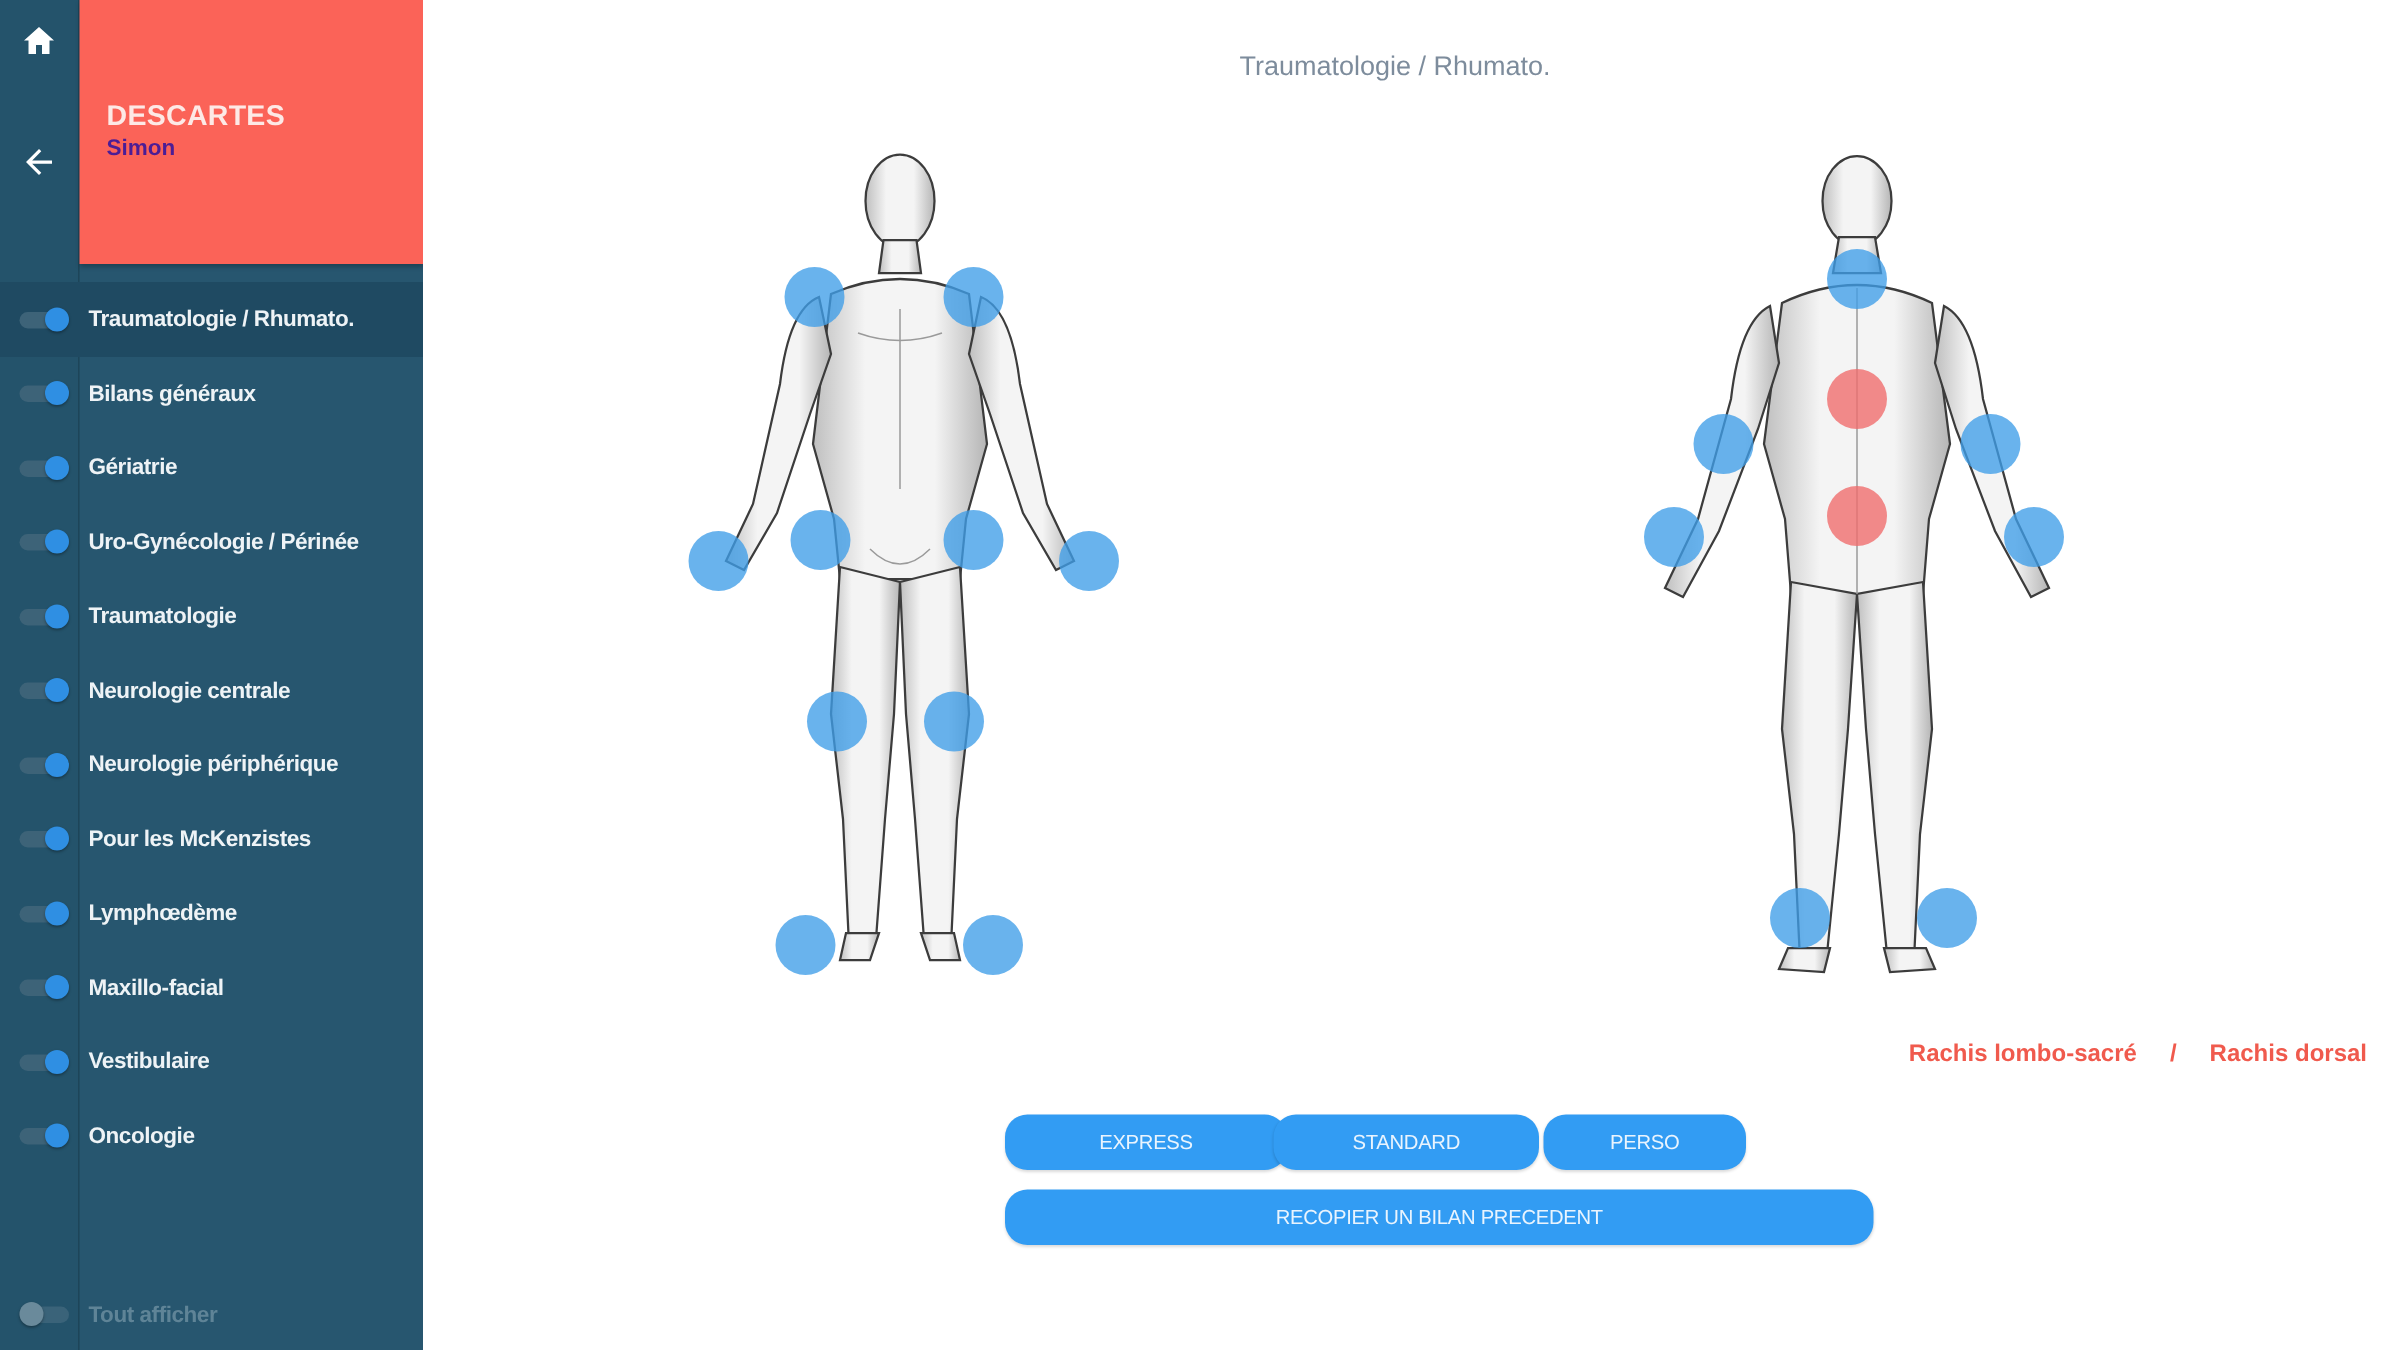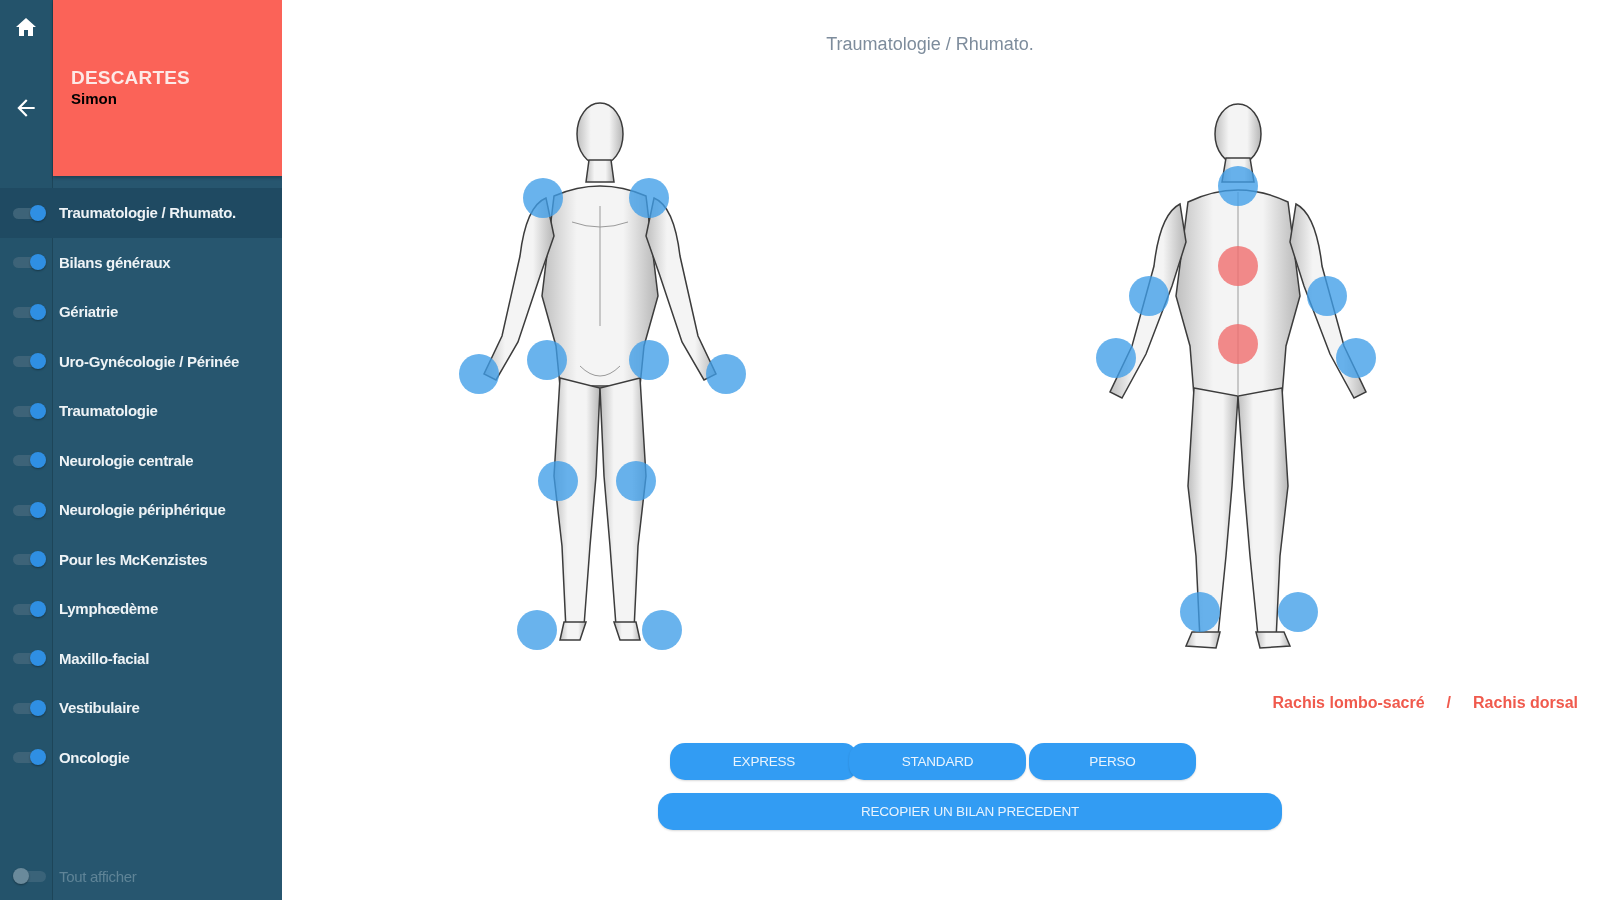--- a/index.html
+++ b/index.html
@@ -6,52 +6,52 @@
   html, body { width: 1600px; height: 900px; overflow: hidden; background: #ffffff; font-family: "Liberation Sans", sans-serif; }
 
   .sidebar { position: absolute; left: 0; top: 0; width: 282px; height: 900px; background: #27566f; text-align: right; }
   .rail { position: absolute; left: 0; top: 0; width: 53px; height: 900px; background: #24536b; border-right: 1px solid #1d4559; }
   .rail-btn { position: absolute; left: 8px; width: 36px; height: 36px; display: flex; align-items: center; justify-content: center; cursor: pointer; }
   .home-btn { top: 9px; }
   .back-btn { top: 90px; }
 
   .patient { position: absolute; left: 53px; top: 0; width: 229px; height: 176px; background: #fb6358; box-shadow: 0 2px 3px rgba(0,0,0,0.25); }
   .patient-last { position: absolute; left: 18px; top: 67px; color: #fde9e6; font-size: 19px; font-weight: bold; letter-spacing: 0.2px; }
-  .patient-first { position: absolute; left: 18px; top: 90px; color: #000000; font-size: 15px; font-weight: bold; }
+  .patient-first { position: absolute; left: 18px; top: 90px; color: #4c1d95; font-size: 15px; font-weight: bold; }
 
   .menu { position: absolute; left: 0; top: 188px; width: 282px; }
   .menu-item { position: relative; height: 49.5px; display: flex; align-items: center; cursor: pointer; }
   .menu-item.active { background: #1f4a62; }
   .toggle { position: absolute; left: 13px; width: 33px; height: 16px; }
   .toggle .track { position: absolute; left: 0; top: 3px; width: 33px; height: 11px; border-radius: 6px; background: #3d6378; }
   .toggle .knob { position: absolute; left: 17px; top: 0; width: 16px; height: 16px; border-radius: 50%; background: #2f8fe3; box-shadow: 0 1px 2px rgba(0,0,0,0.35); }
   .toggle.off .track { background: #3a6379; }
   .toggle.off .knob { left: 0; background: #6a8a9b; }
   .menu-label { position: absolute; left: 59px; color: #eef3f6; font-size: 15px; font-weight: bold; letter-spacing: -0.3px; white-space: nowrap; }
   .show-all { position: absolute; left: 0; top: 858px; width: 282px; height: 36px; display: flex; align-items: center; }
-  .show-all .menu-label { color: #5f8497; font-weight: normal; }
+  .show-all .menu-label { color: #5f8497; font-weight: bold; }
 
   .main { position: absolute; left: 282px; top: 0; width: 1318px; height: 900px; background: #fff; }
   .page-title { position: absolute; top: 34px; left: 0; width: 1296px; text-align: center; color: #7d8c9c; font-size: 18px; }
 
   .figure { position: absolute; }
   .front { left: 180px; top: 96px; width: 320px; height: 580px; }
   .back { left: 806px; top: 96px; width: 320px; height: 580px; }
 
   .joint { position: absolute; width: 40px; height: 40px; border-radius: 50%; background: rgba(63,157,232,0.78); cursor: pointer; }
   .joint.red { background: rgba(240,110,110,0.8); }
 
   .selection { position: absolute; top: 694px; left: 0; width: 1296px; text-align: right; color: #f05a4d; font-size: 16px; font-weight: bold; }
   .selection .sep { margin: 0 22px; }
 
   .btn { position: absolute; height: 37px; border-radius: 15px; background: #329cf3; color: #e9f4fe; font-size: 13.5px; display: flex; align-items: center; justify-content: center; cursor: pointer; box-shadow: 0 1px 2px rgba(0,0,0,0.15); letter-spacing: -0.2px; }
   .b-express { left: 388px; top: 743px; width: 188px; }
   .b-standard { left: 567px; top: 743px; width: 177px; }
-  .b-perso { left: 747px; top: 743px; width: 167px; }
-  .b-copy { left: 376px; top: 793px; width: 624px; }
+  .b-perso { left: 747px; top: 743px; width: 135px; }
+  .b-copy { left: 388px; top: 793px; width: 579px; }
 </style>
 </head>
 <body>
 
 <div class="sidebar">
   <div class="rail">
     <div class="rail-btn home-btn">
       <svg width="24" height="24" viewBox="0 0 24 24">
           <path d="M12 3 L2 12 H5 V21 H10 V15 H14 V21 H19 V12 H22 Z" fill="#ffffff"></path>
         </svg>

